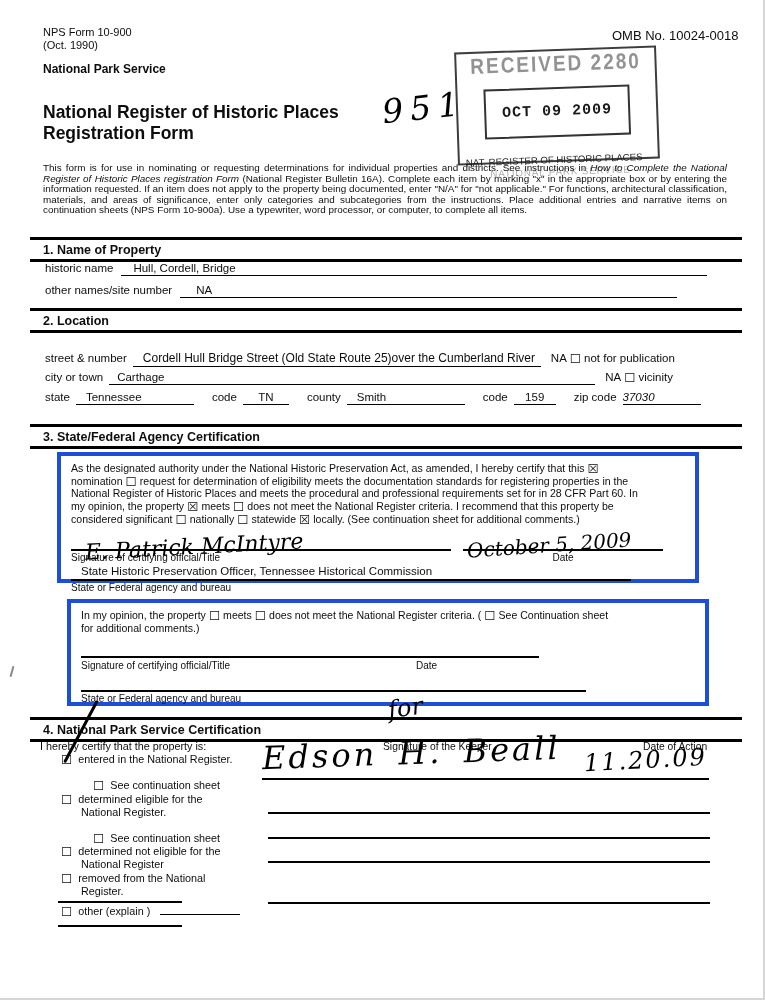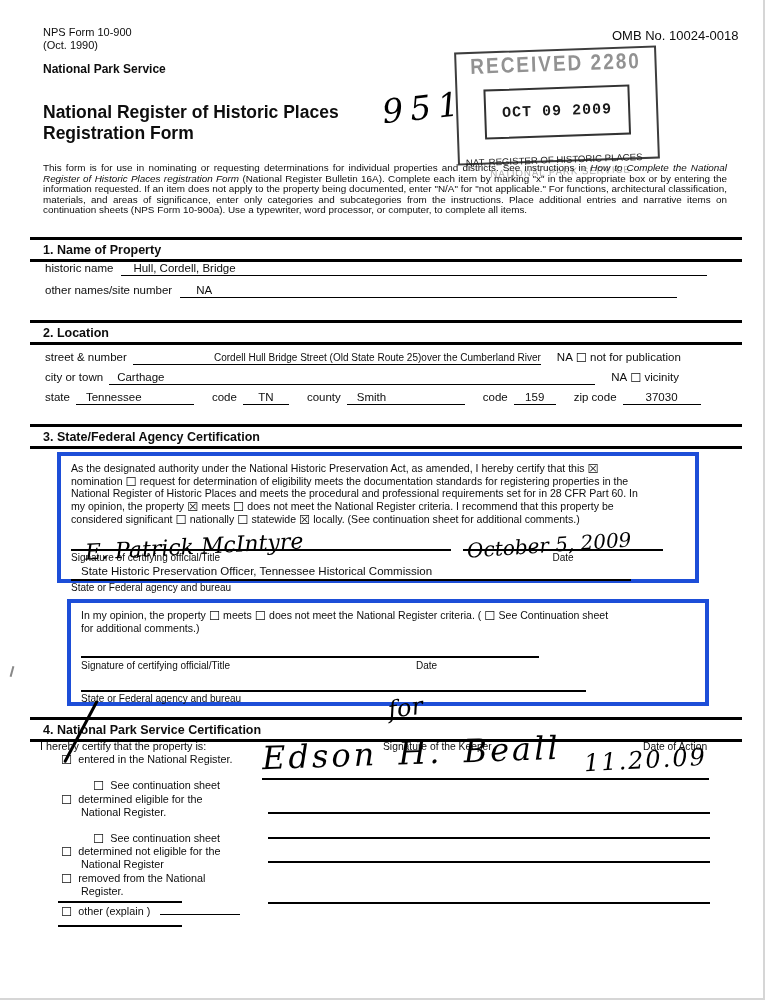--- a/index.html
+++ b/index.html
@@ -28,34 +28,34 @@
   #stamp { position:absolute; left:456px; top:49px; width:202px; height:113px; border:2.5px solid #3d3d3d; transform:rotate(-2deg); box-sizing:border-box; }
   #stamp-received { position:absolute; left:0; right:0; top:2px; text-align:center; font-size:19px; font-weight:bold; letter-spacing:2px; color:#4a4a4a; opacity:.6; transform:scaleY(1.15); white-space:nowrap; }
   #stamp-datebox { position:absolute; left:26px; top:36px; width:146px; height:50px; border:2.5px solid #333; box-sizing:border-box; text-align:center; }
   #stamp-date { margin-top:14px; font-family:"Liberation Mono","DejaVu Sans Mono",monospace; font-size:15px; letter-spacing:1px; font-weight:bold; color:#1a1a1a; }
   #stamp-org1 { position:absolute; left:6px; bottom:-5px; font-size:9.6px; color:#222; white-space:nowrap; }
   #stamp-org2 { position:absolute; left:30px; bottom:-17px; font-size:9.6px; color:#222; opacity:.38; letter-spacing:1px; white-space:nowrap; }
   
   #intro { position:absolute; left:43px; top:163px; width:684px; font-size:9.9px; line-height:10.5px; text-align:justify; }
   #intro .it { font-style:italic; }
   
-  #sec1 { top:237px; } #sec2 { top:320px; } #sec3 { top:424px; } #sec4 { top:717px; }
+  #sec1 { top:237px; } #sec2 { top:308px; } #sec3 { top:424px; } #sec4 { top:717px; }
   
   #s1r1 { left:45px; top:262px; } #s1r1 .u { width:586px; padding-left:12px; margin-left:8px; }
   #s1r2 { left:45px; top:284px; } #s1r2 .u { width:497px; padding-left:16px; margin-left:8px; }
   
-  #s2r1 { left:45px; top:351px; } #s2r1 .u { width:408px; font-size:10px; padding-left:10px; margin-left:6px;text-align:right; }
+  #s2r1 { left:45px; top:351px; } #s2r1 .u { width:408px; font-size:12px; padding-left:10px; margin-left:6px; }
   #s2r2 { left:45px; top:371px; } #s2r2 .u { width:486px; padding-left:8px; margin-left:6px; }
   #s2r3 { left:45px; top:391px; }
   #s2r3 .u { padding-left:10px; margin:0 6px; }
   #u-state { width:118px; } #u-scode { width:46px; text-align:center; padding-left:0 !important; }
   #u-county { width:118px; } #u-ccode { width:42px; text-align:center; padding-left:0 !important; }
-  #u-zip { width:78px; text-align:center; padding-left:0 !important; }
+  #u-zip { width:78px; text-align:left; padding-left:0 !important;font-style:italic; }
   .lblgap { margin-left:12px; }
-  .na-group { margin-left:16px; }
+  .na-group { margin-left:10px; }
   
   .certbox { position:absolute; left:57px; width:642px; border:4px solid #1d4ed8; padding:6px 10px; box-sizing:border-box; font-size:10.55px; }
   #box1 { top:452px; height:131px; line-height:11.9px; }
   #box2 { top:599px; height:107px; line-height:12.3px;margin-left:10px; }
   .b1-sigrow { display:flex; margin-top:5px; }
   .b1-sigcell { width:380px; height:18px; border-bottom:2px solid #000; position:relative; }
   .b1-datecell { width:200px; height:18px; border-bottom:2px solid #000; position:relative; margin-left:12px; }
   .sig1 { position:absolute; left:14px; bottom:-4px; font-size:22px; white-space:nowrap; transform:rotate(-3deg); }
   .date1 { position:absolute; left:4px; bottom:-3px; font-size:20px; white-space:nowrap; transform:rotate(-4deg); }
   .b1-labels { display:flex; font-size:10px; margin-top:1px; }

